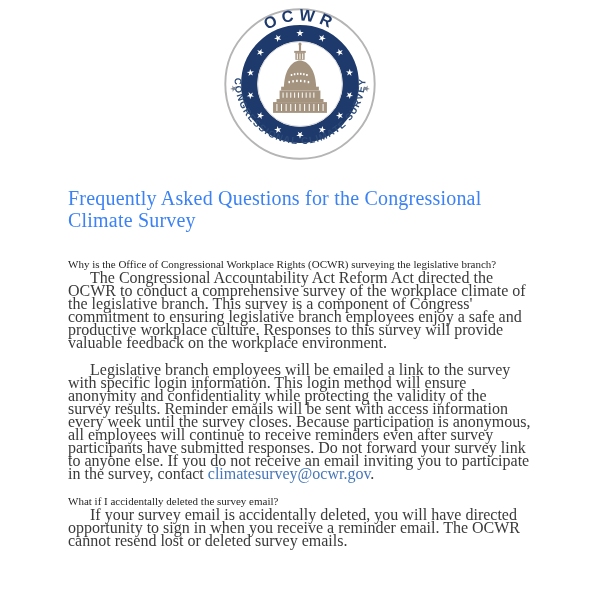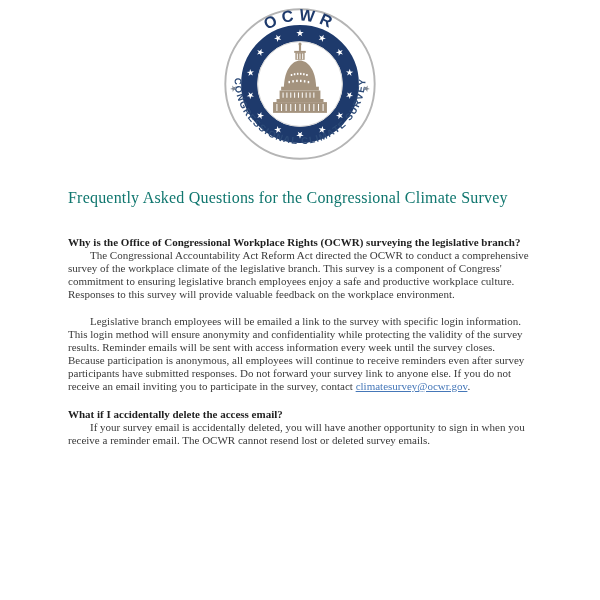--- a/index.html
+++ b/index.html
@@ -26,50 +26,49 @@
   }
   .logo-wrap svg {
     width: 154px;
     height: 154px;
     display: block;
   }
   .content {
     margin: 0 68px;
   }
   .doc-title {
-    font-size: 16px;
+    font-size: 20px;
     font-weight: normal;
-    color: #0f766e;
+    color: #3b82f6;
     letter-spacing: 0.2px;
     margin: 26px 0 0 0;
     line-height: 22px;
   }
   .faq-list {
     margin-top: 26px;
   }
   .faq {
     margin-bottom: 14px;
   }
   .faq-q {
     font-size: 11px;
-    font-weight: bold;
+    font-weight: normal;
     color: #1f1f1f;
     margin: 0;
     line-height: 14px;
   }
   .faq-a {
-    font-size: 11px;
+    font-size: 16px;
     color: #3a3a3a;
     margin: 0;
     line-height: 13px;
     text-indent: 22px;
   }
   .email-link {
     color: #4577b8;
-    text-decoration: underline;
     cursor: pointer;
   }
 </style>
 </head>
 <body>
 
 <div class="page">
 
   <div class="logo-wrap">
     <svg viewBox="0 0 200 200">
@@ -181,19 +180,19 @@
 
 
       <div class="faq">
         <p class="faq-a"><span>Legislative branch employees will be emailed a link to the survey with specific login information. This login method will ensure anonymity and confidentiality while protecting the validity of the survey results. Reminder emails will be sent with access information every week until the survey closes. Because participation is anonymous, all employees will continue to receive reminders even after survey participants have submitted responses. Do not forward your survey link to anyone else. If you do not receive an email inviting you to participate in the survey, contact </span><a class="email-link">climatesurvey@ocwr.gov</a><span>.</span></p>
       </div>
 
       <div class="faq">
       </div>
 
       <div class="faq">
-        <p class="faq-q">What if I accidentally delete the access email?</p>
-        <p class="faq-a">If your survey email is accidentally deleted, you will have another opportunity to sign in when you receive a reminder email. The OCWR cannot resend lost or deleted survey emails.</p>
+        <p class="faq-q">What if I accidentally deleted the survey email?</p>
+        <p class="faq-a">If your survey email is accidentally deleted, you will have directed opportunity to sign in when you receive a reminder email. The OCWR cannot resend lost or deleted survey emails.</p>
       </div>
 
     </div>
   </div>
 </div>
 
 </body></html>

